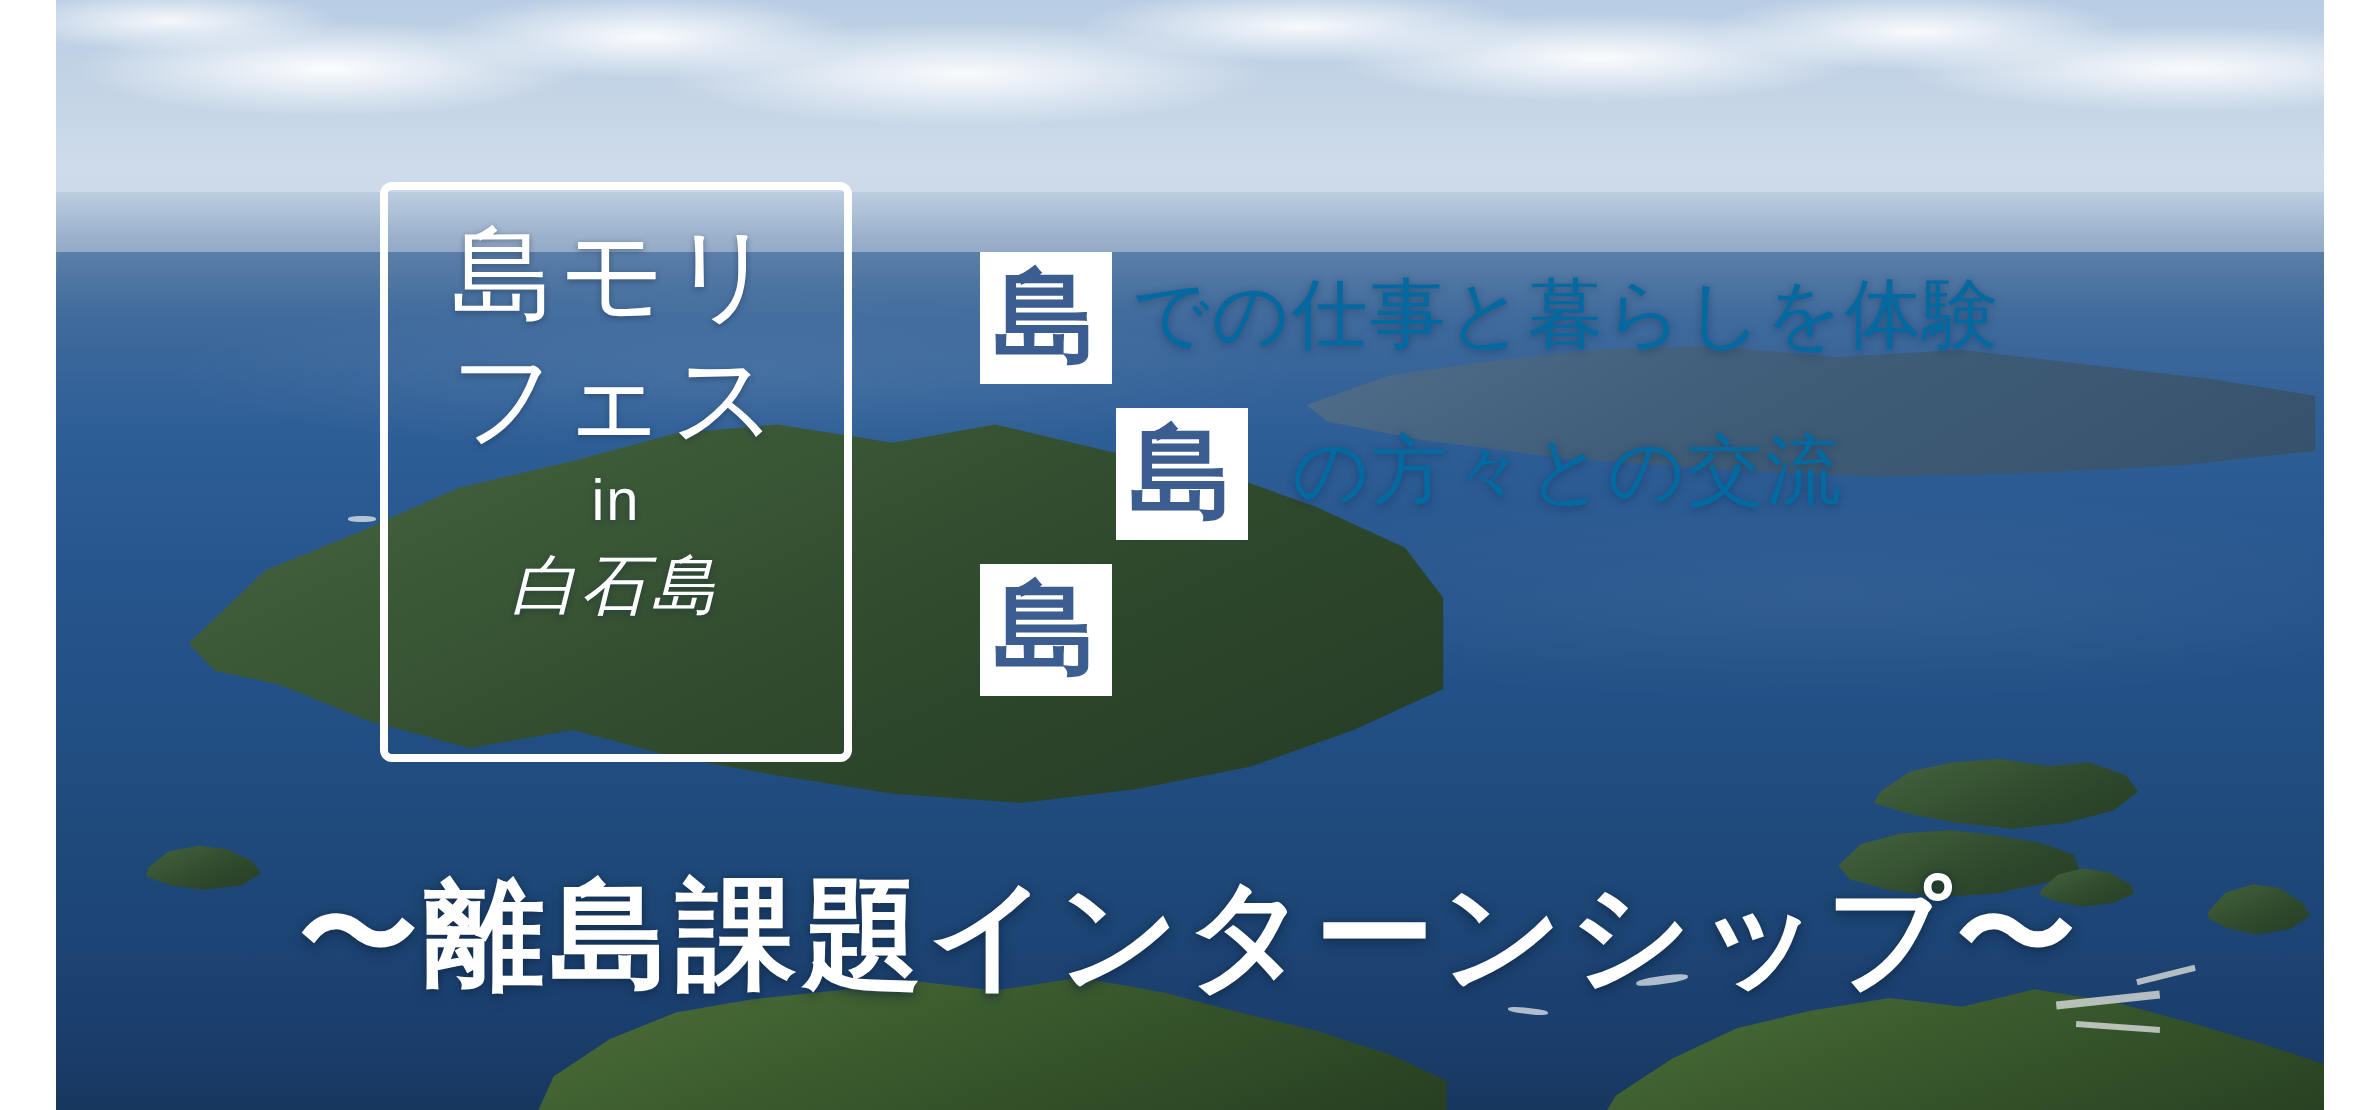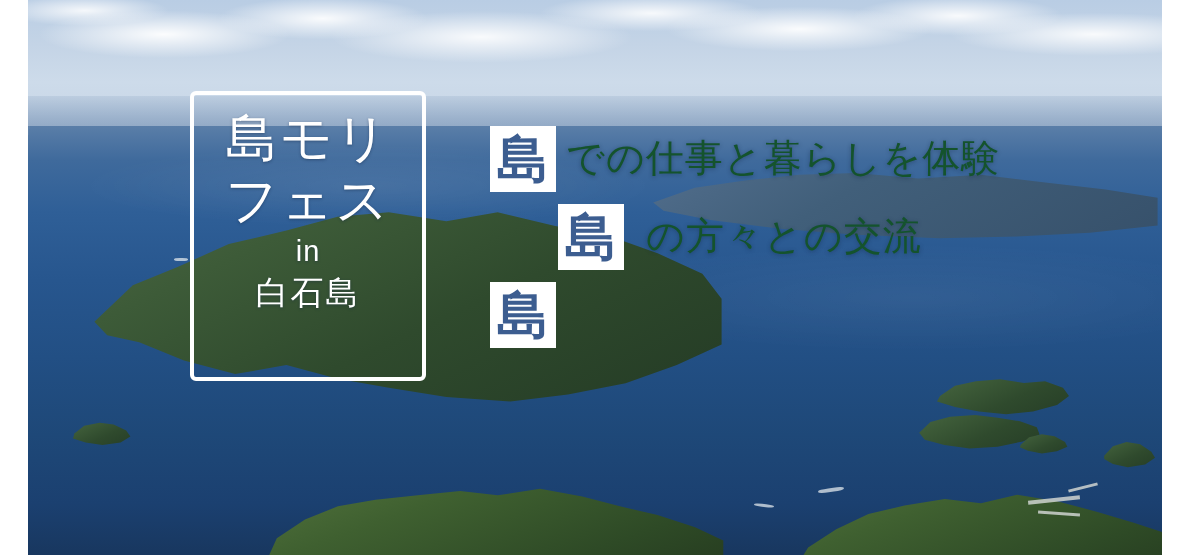--- a/index.html
+++ b/index.html
@@ -255,20 +255,21 @@
     font-weight: 400;
     letter-spacing: 1px;
   }
   .title-place {
     color: #ffffff;
     font-size: 33px;
     line-height: 44px;
     font-weight: 400;
     letter-spacing: 2px;
     white-space: nowrap;
+    font-style: italic;
   }
 
   
   #bullets {
     position: absolute;
     left: 490px;
     top: 126px;
     width: 520px;
     z-index: 20;
   }
@@ -286,21 +287,21 @@
     width: 66px;
     height: 66px;
     background: #ffffff;
     color: #3c5d90;
     font-size: 52px;
     font-weight: 700;
     line-height: 1;
     flex: 0 0 auto;
   }
   .bullet-text {
-    color: #14532d;
+    color: #0369a1;
     font-size: 38px;
     line-height: 1.1;
     font-weight: 500;
     letter-spacing: 1px;
     margin-left: 10px;
     text-shadow: 0 1px 4px rgba(20,40,70,.45);
   }
   #bullet-row-2 .bullet-text { margin-left: 22px; text-align: right; }
   #bullet-row-3 .bullet-text { margin-left: 12px; }
 
@@ -409,14 +410,15 @@
     <div class="bullet-row" id="bullet-row-2">
       <span class="kanji-chip">島</span>
       <span class="bullet-text">の方々との交流</span>
     </div>
 
     <div class="bullet-row" id="bullet-row-3">
       <span class="kanji-chip">島</span>
     </div>
   </div>
 
+  <div id="headline">〜離島課題インターンシップ〜</div>
 
 </div>
 
 </body></html>

